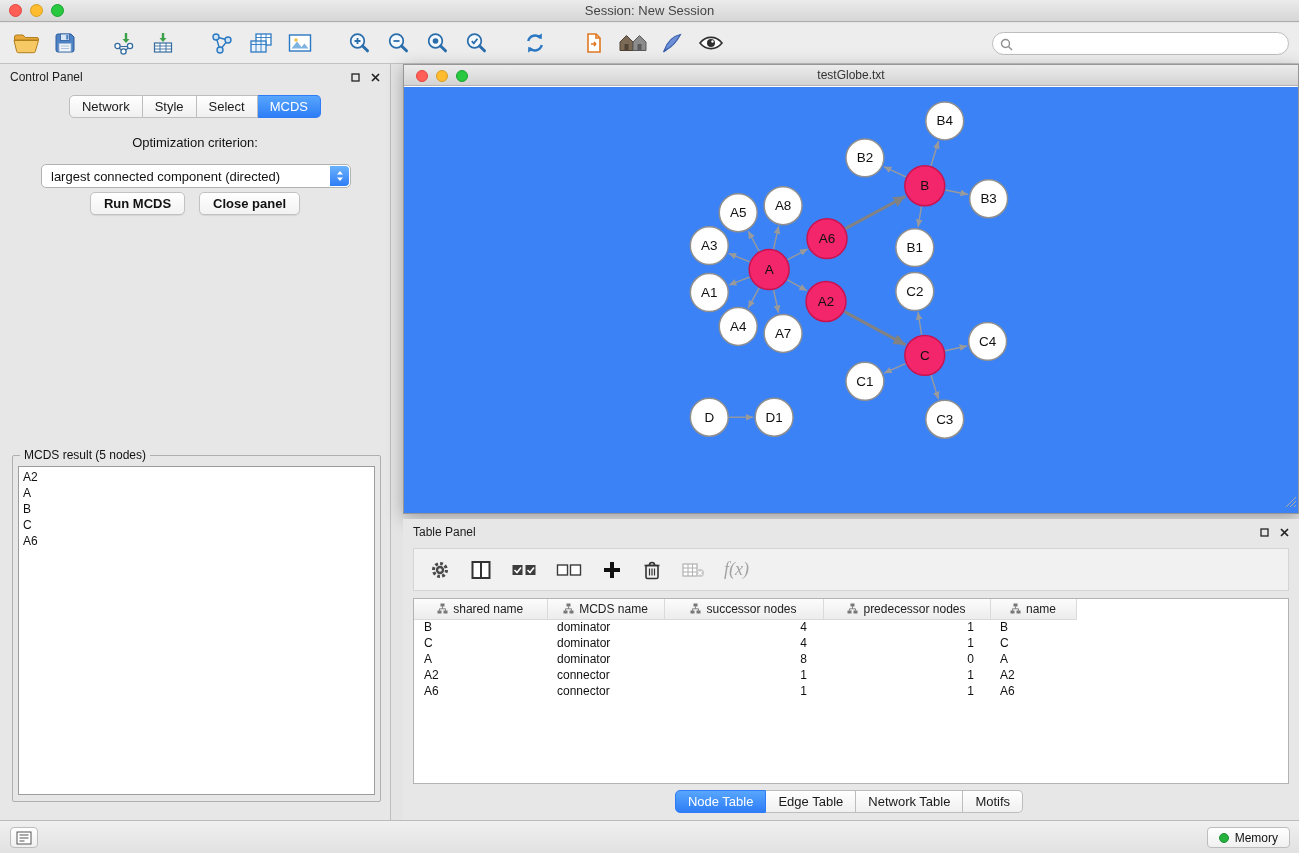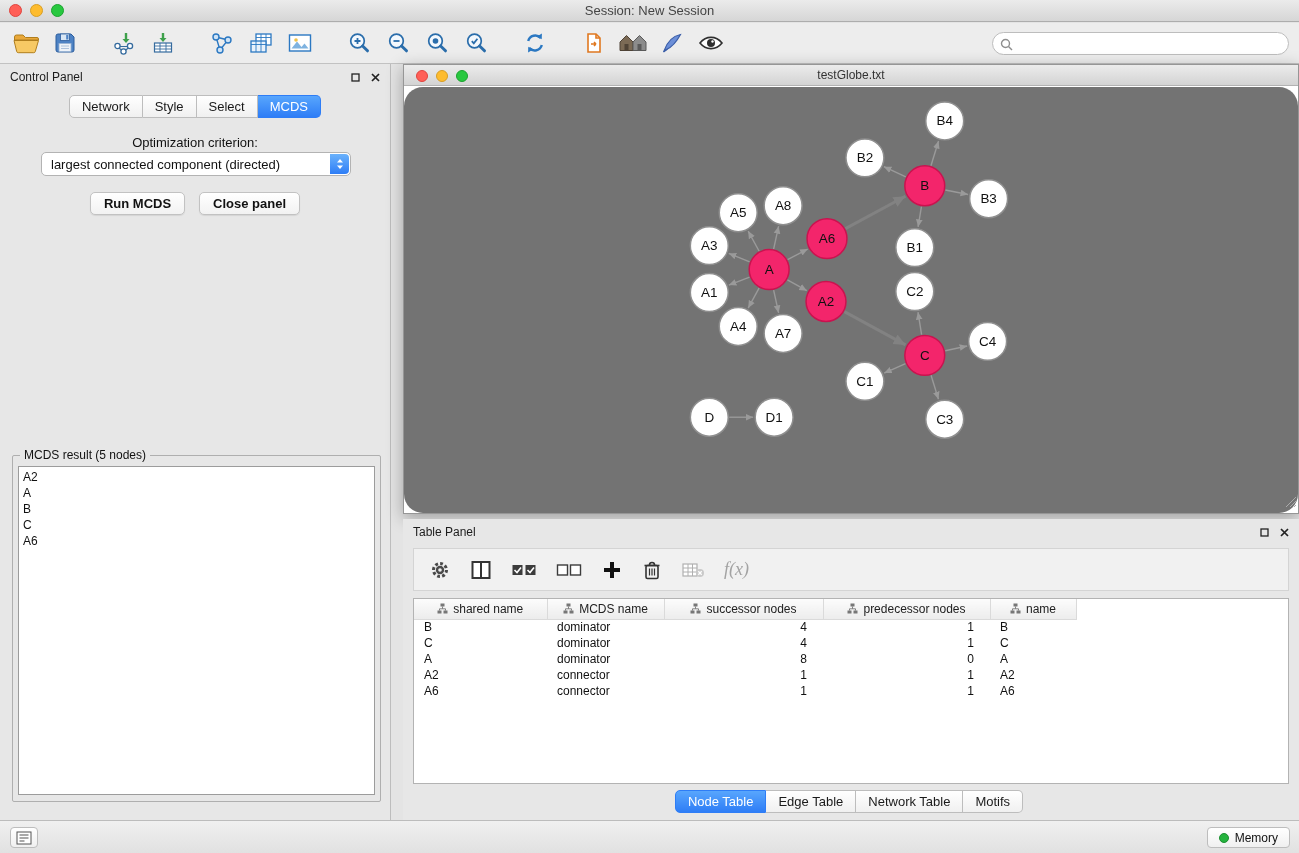--- a/index.html
+++ b/index.html
@@ -40,21 +40,21 @@
 
   .seg-row { display:flex; justify-content:center; }
   .cp-tabs { position:absolute; top:31px; left:0; right:0; }
   .seg-tab { padding:3px 12px; font-size:13px; color:#1a1a1a;
     background:linear-gradient(#ffffff,#f0f0f0); border:1px solid #bdbdbd; border-left:none; cursor:pointer; }
   .seg-tab:first-child { border-left:1px solid #bdbdbd; border-top-left-radius:5px; border-bottom-left-radius:5px; }
   .seg-tab:last-child { border-top-right-radius:5px; border-bottom-right-radius:5px; }
   .seg-tab.active { background:linear-gradient(#58a6fd,#2e7df6); border-color:#2e7df6; color:#fff; }
 
   .opt-label { position:absolute; top:71px; left:0; right:0; text-align:center; font-size:13px; color:#111; }
-  .dropdown { position:absolute; left:41px; top:88px; width:310px; height:24px; background:#fff;
+  .dropdown { position:absolute; left:41px; top:100px; width:310px; height:24px; background:#fff;
     border:1px solid #b3b3b3; border-radius:5px; display:flex; align-items:center;
     padding-left:9px; font-size:13px; color:#111; cursor:pointer; }
   .dd-value { white-space:nowrap; overflow:hidden; }
   .dd-stepper { position:absolute; right:1px; top:1px; bottom:1px; width:19px;
     border-radius:0 4px 4px 0; background:linear-gradient(#6ab2fc,#2e7df6);
     display:flex; align-items:center; justify-content:center; }
   .btn-row { position:absolute; top:128px; left:0; right:0; display:flex; justify-content:center; gap:14px; }
   .mac-btn { min-width:92px; padding:3px 13px; background:linear-gradient(#ffffff,#f2f2f2);
     border:1px solid #c2c2c2; border-radius:5px; font-size:13px; color:#111; cursor:pointer;
     font-family:"Liberation Sans", sans-serif; box-shadow:0 1px 1px rgba(0,0,0,.08);font-weight:bold; }
@@ -68,21 +68,21 @@
   .mcds-item { line-height:16px; cursor:default; }
 
   
   .network-window { position:absolute; left:403px; top:64px; width:896px; height:450px;
     background:#fff; border:1px solid #969696; box-shadow:0 4px 16px rgba(0,0,0,.3); }
   .nw-titlebar { position:relative; height:21px; background:linear-gradient(#ececec,#d3d3d3);
     border-bottom:1px solid #b2b2b2; display:flex; align-items:center; justify-content:center; }
   .nw-traffic { position:absolute; left:12px; top:5px; display:flex; gap:8px; }
   .nw-traffic .tl { width:12px; height:12px; }
   .nw-title { font-size:12px; color:#333; }
-  .nw-canvas { position:absolute; top:22px; left:0; right:0; bottom:0; background:#737373; overflow:hidden;border-radius:19px; }
+  .nw-canvas { position:absolute; top:22px; left:0; right:0; bottom:0; background:#3b82f6; overflow:hidden; }
   .nw-canvas svg { width:100%; height:100%; display:block; }
   .node-label { font-family:"Liberation Sans", sans-serif; font-size:13.5px; fill:#111; }
   .nw-grip { position:absolute; right:1px; bottom:1px; }
 
   
   .table-panel { position:absolute; left:403px; top:519px; right:0; bottom:33px; background:#e7e7e7; }
   .tp-toolbar { position:absolute; top:29px; left:10px; right:10px; height:43px;
     background:#f1f1f1; border:1px solid #d4d4d4; display:flex; align-items:center;
     gap:19px; padding:0 15px; }
   .tp-tool { border:none; background:transparent; display:flex; align-items:center; cursor:pointer; }

